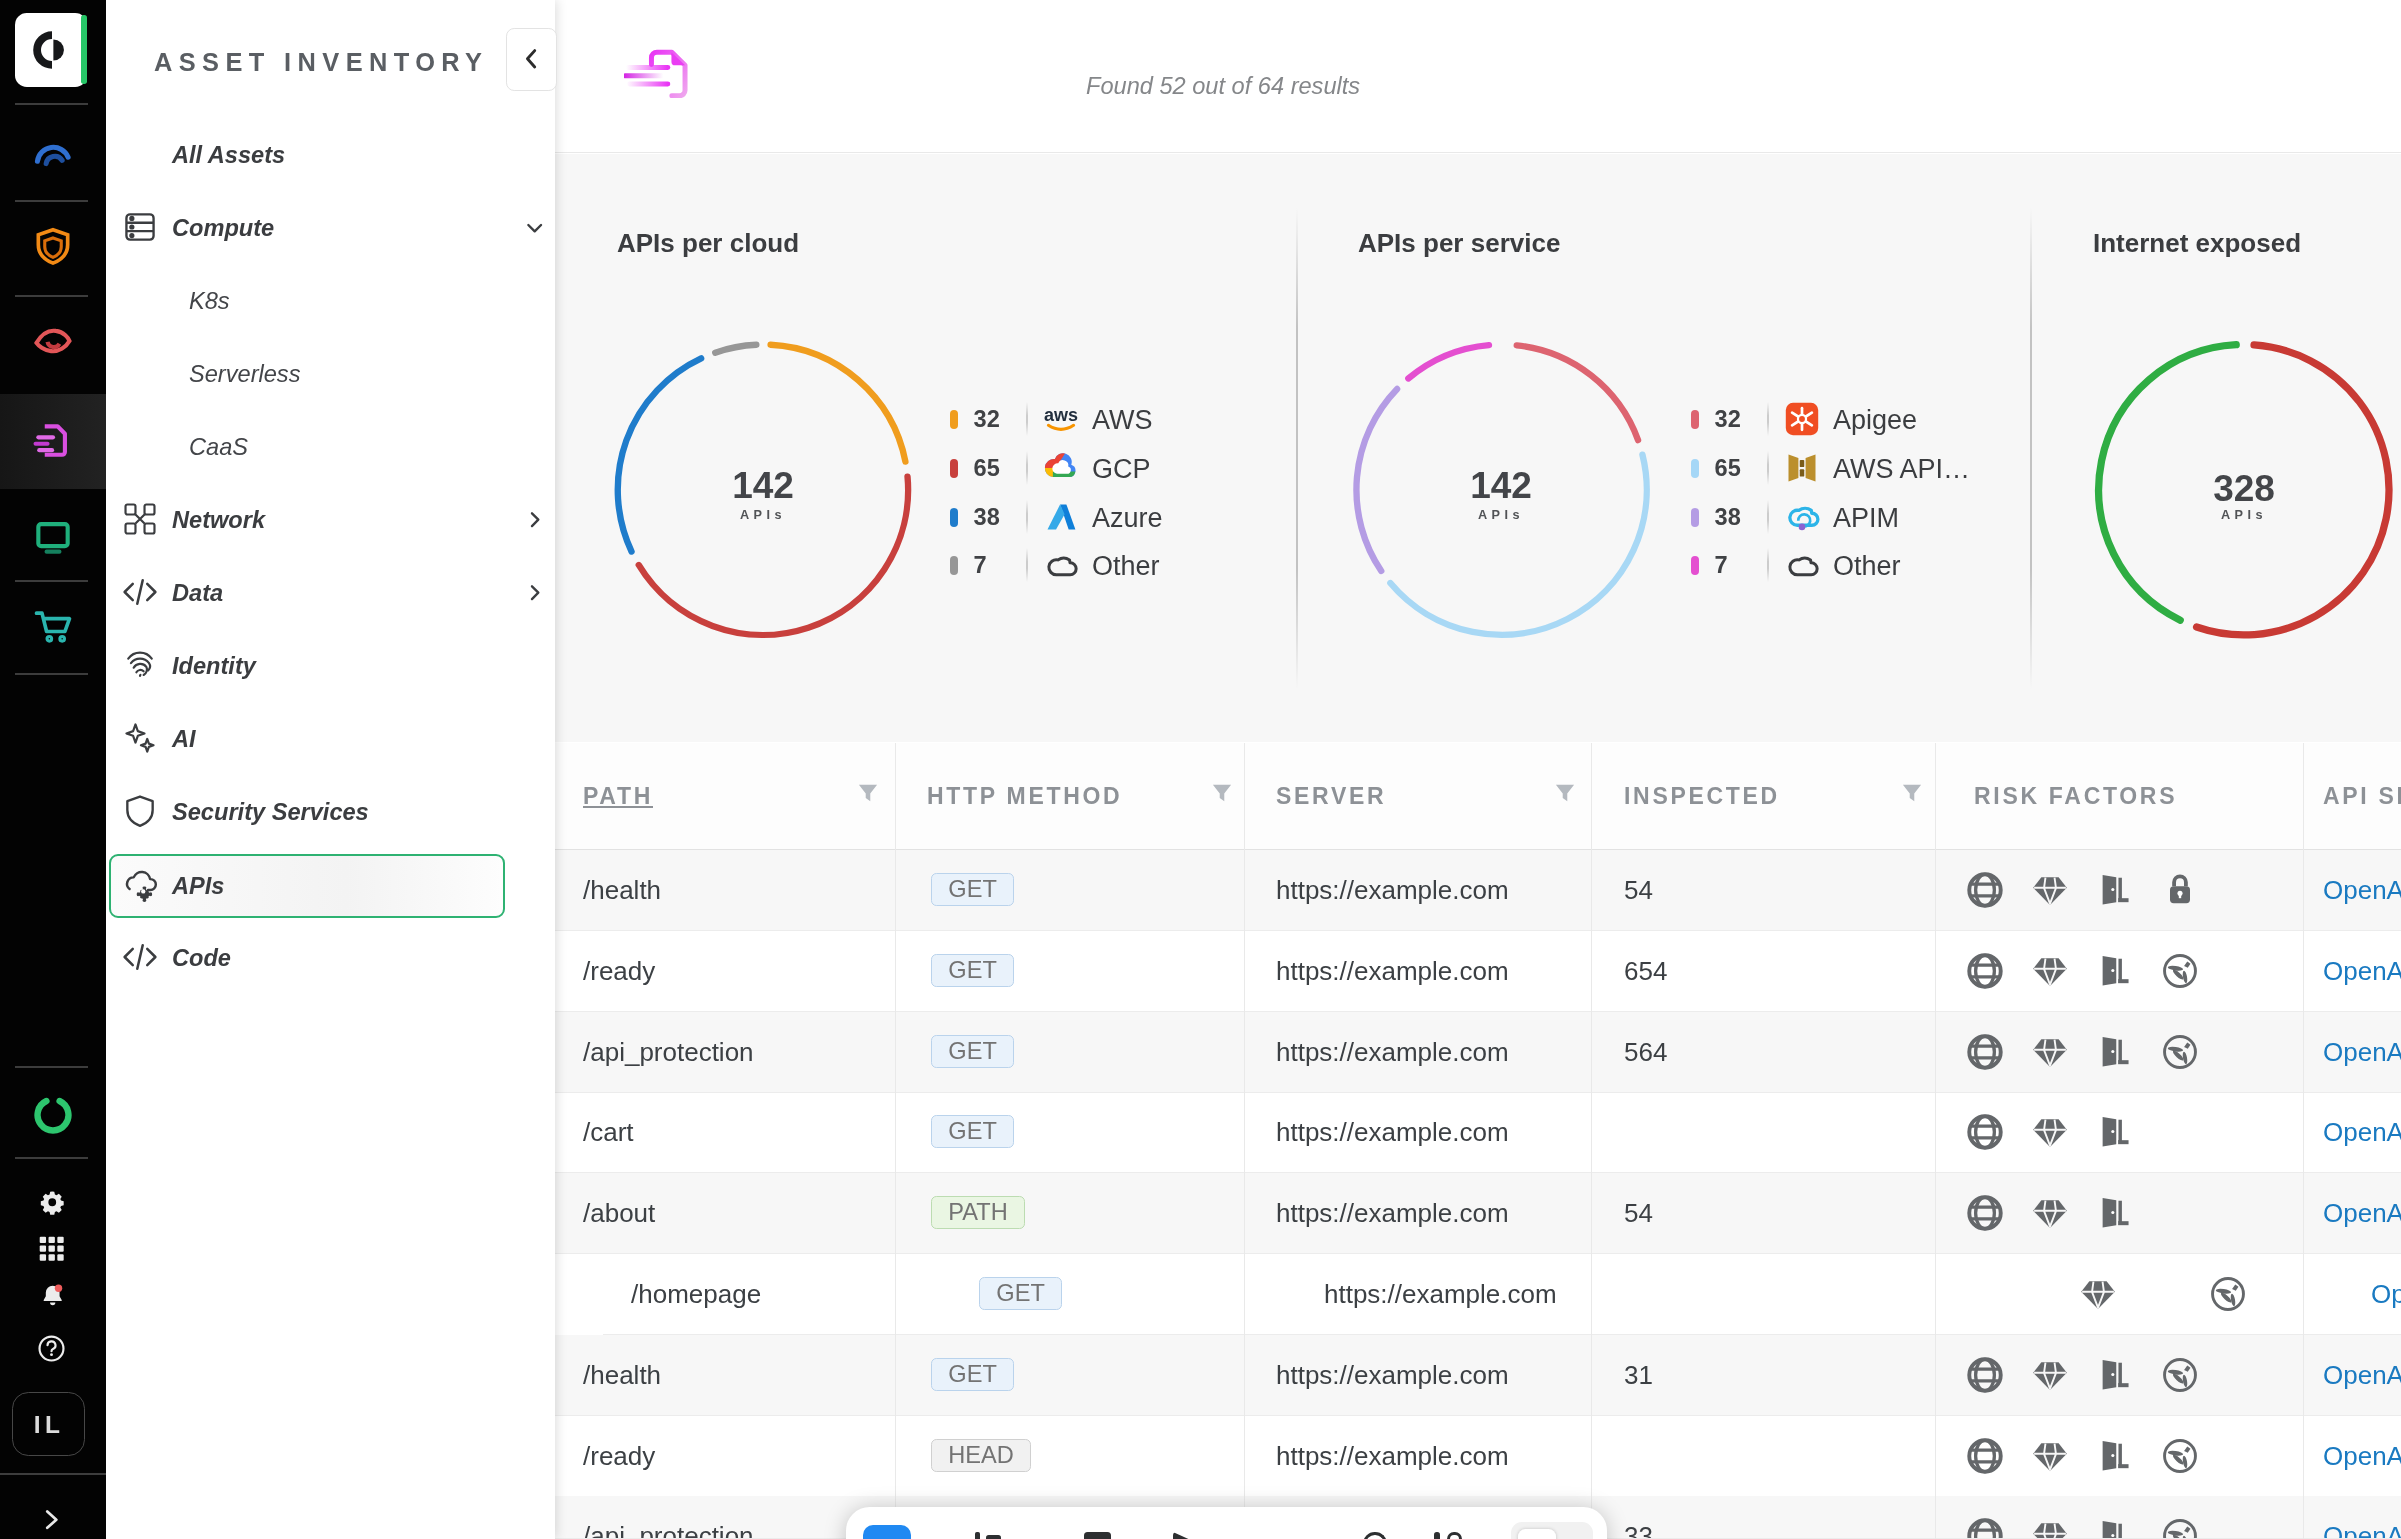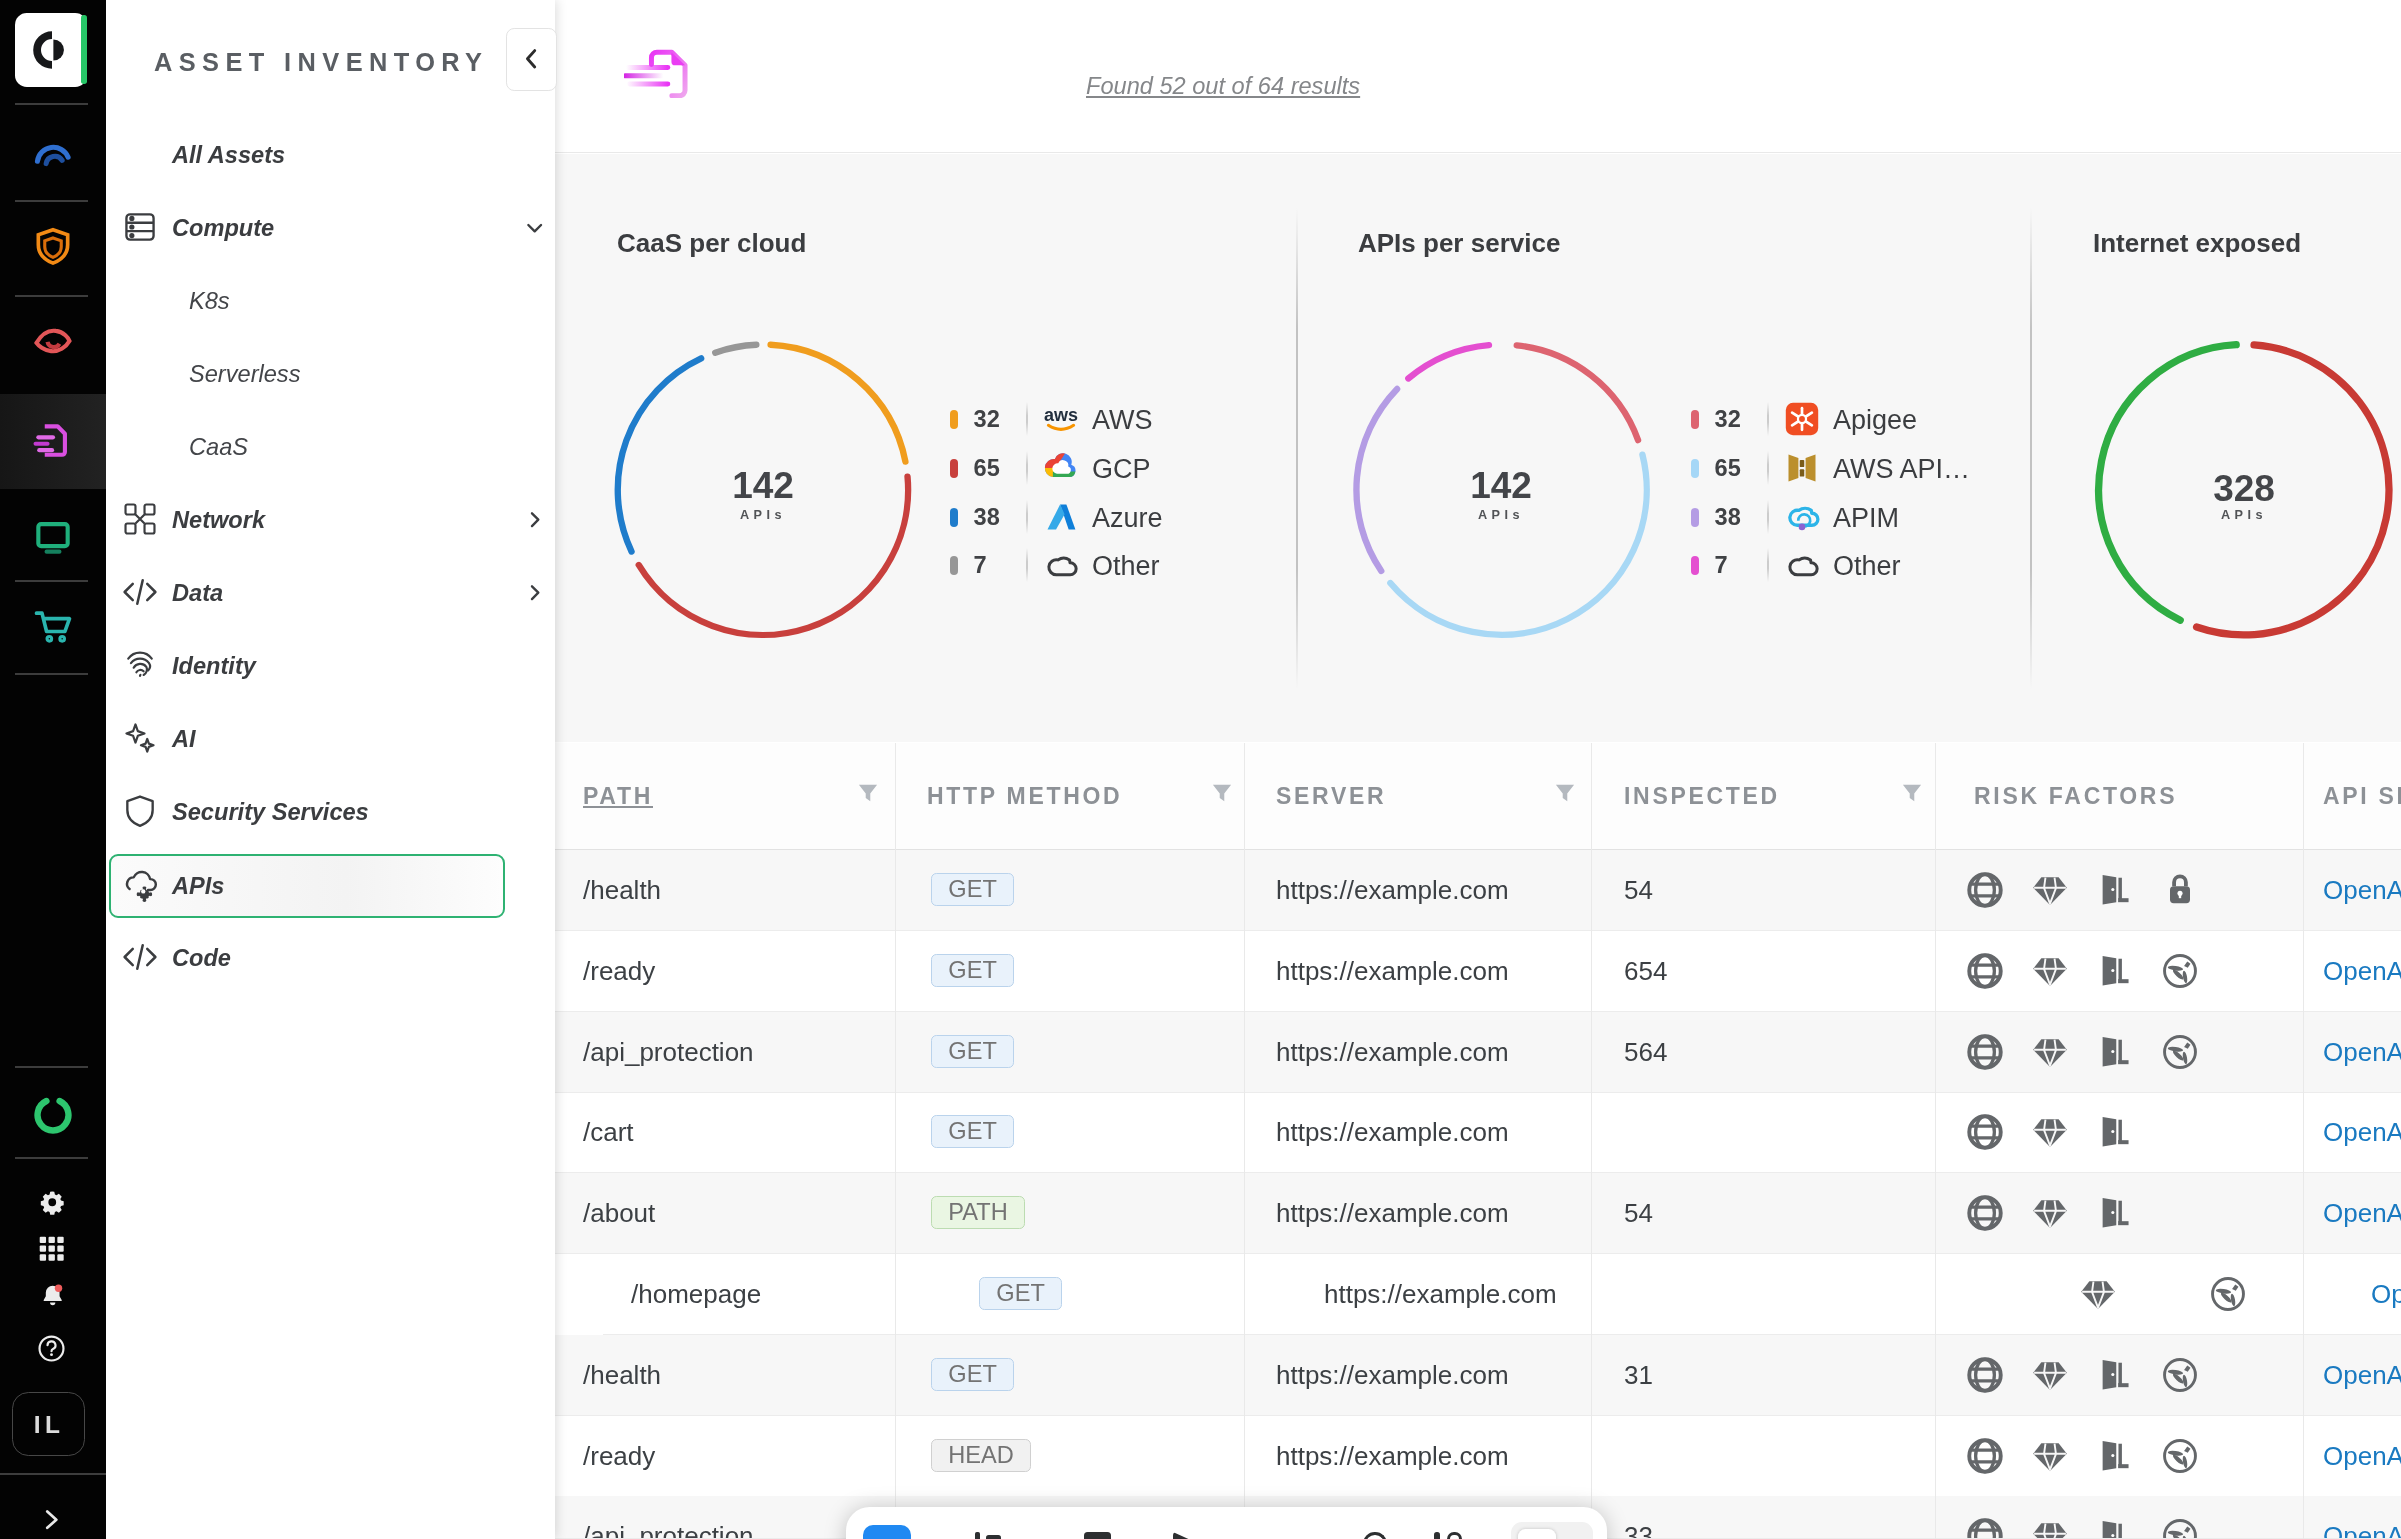--- a/index.html
+++ b/index.html
@@ -6,21 +6,21 @@
   html,body { width:2401px; height:1539px; overflow:hidden; background:#fff;
     font-family:"Liberation Sans", sans-serif; }
   #page { position:relative; width:2401px; height:1539px; overflow:hidden; background:#fff; }
   .abs { position:absolute; }
 
   
   #main { position:absolute; left:555px; top:0; width:1846px; height:1539px; background:#fff; }
   #hdr { position:absolute; left:0; top:0; width:1846px; height:153px; background:#fff;
          border-bottom:0.9px solid #e9e9e9; }
   #hdr .title { position:absolute; left:168px; top:44px; font-size:57px; color:#3d3f42; letter-spacing:0.5px; }
-  #hdr .sub { position:absolute; left:531px; top:73px; font-size:23.6px; font-style:italic; color:#85878a; white-space:nowrap;text-decoration:underline; }
+  #hdr .sub { position:absolute; left:531px; top:73px; font-size:23.6px; font-style:italic; color:#85878a; white-space:nowrap; }
   #charts { position:absolute; left:0; top:154px; width:1846px; height:588px; background:#f7f7f7; }
   .cdiv { position:absolute; top:54px; width:1.8px; height:481px;
       background:linear-gradient(to bottom,#f7f7f7,#c2c2c2 25%,#c2c2c2 75%,#f7f7f7); }
   .ctitle { position:absolute; top:74px; font-size:26px; font-weight:bold; color:#3b3d40; white-space:nowrap; }
   .dnum { position:absolute; width:272px; text-align:center; font-size:37px; font-weight:bold; color:#434549; line-height:42px; }
   .dsub { position:absolute; width:272px; text-align:center; font-size:12.7px; color:#515356; letter-spacing:4.5px; font-weight:bold; }
 
   .lrow { position:absolute; height:49px; }
   .pill { position:absolute; left:0; top:15.4px; width:8.2px; height:19px; border-radius:4.5px; }
   .lnum { position:absolute; left:23.6px; top:11px; font-size:23.6px; font-weight:bold; color:#404245; line-height:27px; }
@@ -106,21 +106,21 @@
         <path d="M4 20.5 h44" stroke="url(#pl1)" stroke-width="5.5" stroke-linecap="round"></path>
         <path d="M1 29.5 h41" stroke="url(#pl2)" stroke-width="5.5" stroke-linecap="round"></path>
         <path d="M6 38.5 h42" stroke="url(#pl1)" stroke-width="5.5" stroke-linecap="round"></path>
       </svg>
       <div class="sub">Found 52 out of 64 results</div>
     </div>
 
     <div id="charts">
       <div class="cdiv" style="left:741px;"></div>
       <div class="cdiv" style="left:1475px;"></div>
-      <div class="ctitle" style="left:62px;">CaaS per cloud</div>
+      <div class="ctitle" style="left:62px;">APIs per cloud</div>
       <div class="ctitle" style="left:803px;">APIs per service</div>
       <div class="ctitle" style="left:1538px;">Internet exposed</div>
       <svg class="abs" style="left:0;top:0" width="1846" height="588" viewBox="612 170 2034 648" fill="none">
 
         <g stroke-width="7" stroke-linecap="round">
           <path d="M 849.4 380.2 A 160 160 0 0 1 998.0 508.9" stroke="#f09d1e"></path>
           <path d="M 1000.3 525.5 A 160 160 0 0 1 704.1 622.9" stroke="#c8403d"></path>
           <path d="M 696.2 608.1 A 160 160 0 0 1 772.9 395.2" stroke="#1f7ccb"></path>
           <path d="M 788.4 388.9 A 160 160 0 0 1 833.7 380.2" stroke="#979797"></path>
         </g>

